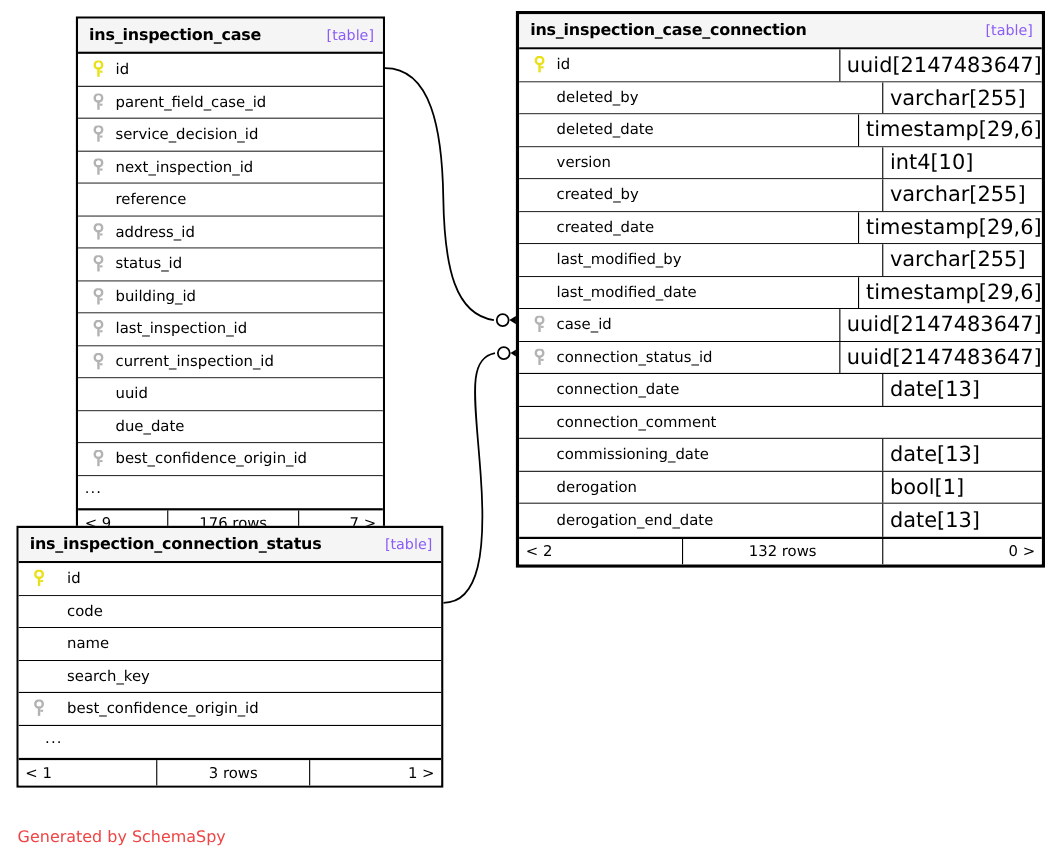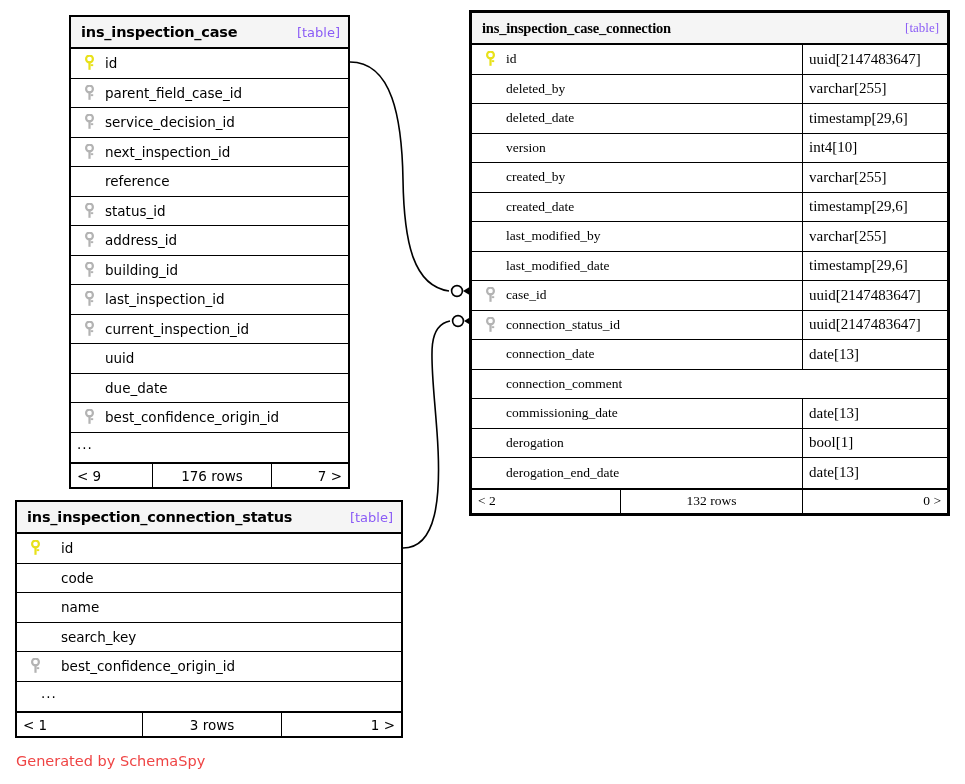--- a/index.html
+++ b/index.html
@@ -93,21 +93,21 @@
     height: 100%;
   }
   .col-type {
     flex: 0 0 auto;
     box-sizing: border-box;
     border-left: 1px solid #000000;
     padding-left: 6px;
     height: 100%;
     display: flex;
     align-items: center;
-    font-size: 15px;
+    font-size: 19px;
     white-space: nowrap;
   }
 
   
   .keycell {
     flex: 0 0 16px;
     width: 16px;
     height: 16px;
     display: flex;
     align-items: center;
@@ -155,28 +155,28 @@
   .foot-next { justify-content: flex-end; }
 
   
   #tbl-ins_inspection_case {
     left: 69px;  top: 15px;  width: 281px;
   }
   #tbl-ins_inspection_case .foot-prev { flex: 0 0 81px; }
   #tbl-ins_inspection_case .foot-next { flex: 0 0 77px; }
 
   #tbl-ins_inspection_case_connection {
-    left: 469px; top: 10px;  width: 481px; font-family: Liberation Serif, serif;
+    left: 469px; top: 10px;  width: 481px;
   }
   #tbl-ins_inspection_case_connection .col-type { flex-basis: 145px; }
   #tbl-ins_inspection_case_connection .foot-prev { flex: 0 0 148px; }
   #tbl-ins_inspection_case_connection .foot-next { flex: 0 0 145px; }
 
   #tbl-ins_inspection_connection_status {
-    left: 15px;  top: 500px; width: 388px;
+    left: 15px;  top: 478px; width: 388px;
   }
   #tbl-ins_inspection_connection_status .keycell { margin-right: 18px; }
   #tbl-ins_inspection_connection_status .row { height: 29.5px; }
   #tbl-ins_inspection_connection_status .foot-prev { flex: 0 0 125px; }
   #tbl-ins_inspection_connection_status .foot-next { flex: 0 0 120px; }
 
   
   #caption {
     position: absolute;
     left: 16px;
@@ -278,34 +278,34 @@
 
       <div class="row">
         <div class="col-name">
           <span class="keycell">
             <svg width="11" height="16" viewBox="0 0 11 16">
                 <circle cx="5.5" cy="4" r="3.4" fill="none" stroke="#b3b3b3" stroke-width="2.2"></circle>
                 <rect x="4.4" y="6.4" width="2.2" height="8.4" fill="#b3b3b3"></rect>
                 <rect x="6.6" y="9.2" width="2.6" height="1.9" fill="#b3b3b3"></rect>
               </svg>
           </span>
+          <span class="colname-text">address_id</span>
+        </div>
+      </div>
+
+      <div class="row">
+        <div class="col-name">
+          <span class="keycell">
+            <svg width="11" height="16" viewBox="0 0 11 16">
+                <circle cx="5.5" cy="4" r="3.4" fill="none" stroke="#b3b3b3" stroke-width="2.2"></circle>
+                <rect x="4.4" y="6.4" width="2.2" height="8.4" fill="#b3b3b3"></rect>
+                <rect x="6.6" y="9.2" width="2.6" height="1.9" fill="#b3b3b3"></rect>
+              </svg>
+          </span>
           <span class="colname-text">status_id</span>
-        </div>
-      </div>
-
-      <div class="row">
-        <div class="col-name">
-          <span class="keycell">
-            <svg width="11" height="16" viewBox="0 0 11 16">
-                <circle cx="5.5" cy="4" r="3.4" fill="none" stroke="#b3b3b3" stroke-width="2.2"></circle>
-                <rect x="4.4" y="6.4" width="2.2" height="8.4" fill="#b3b3b3"></rect>
-                <rect x="6.6" y="9.2" width="2.6" height="1.9" fill="#b3b3b3"></rect>
-              </svg>
-          </span>
-          <span class="colname-text">address_id</span>
         </div>
       </div>
 
       <div class="row">
         <div class="col-name">
           <span class="keycell">
             <svg width="11" height="16" viewBox="0 0 11 16">
                 <circle cx="5.5" cy="4" r="3.4" fill="none" stroke="#b3b3b3" stroke-width="2.2"></circle>
                 <rect x="4.4" y="6.4" width="2.2" height="8.4" fill="#b3b3b3"></rect>
                 <rect x="6.6" y="9.2" width="2.6" height="1.9" fill="#b3b3b3"></rect>

